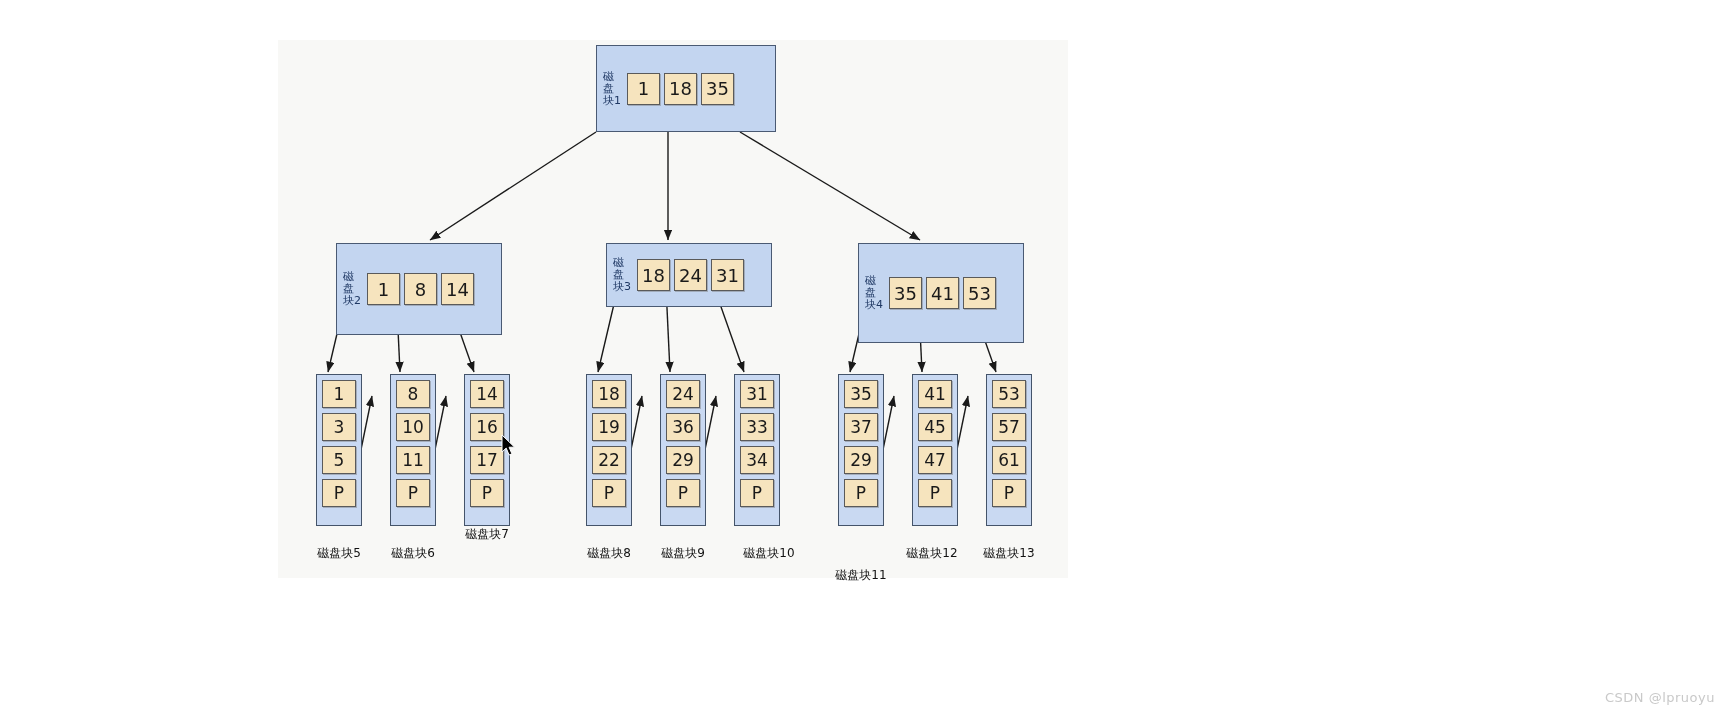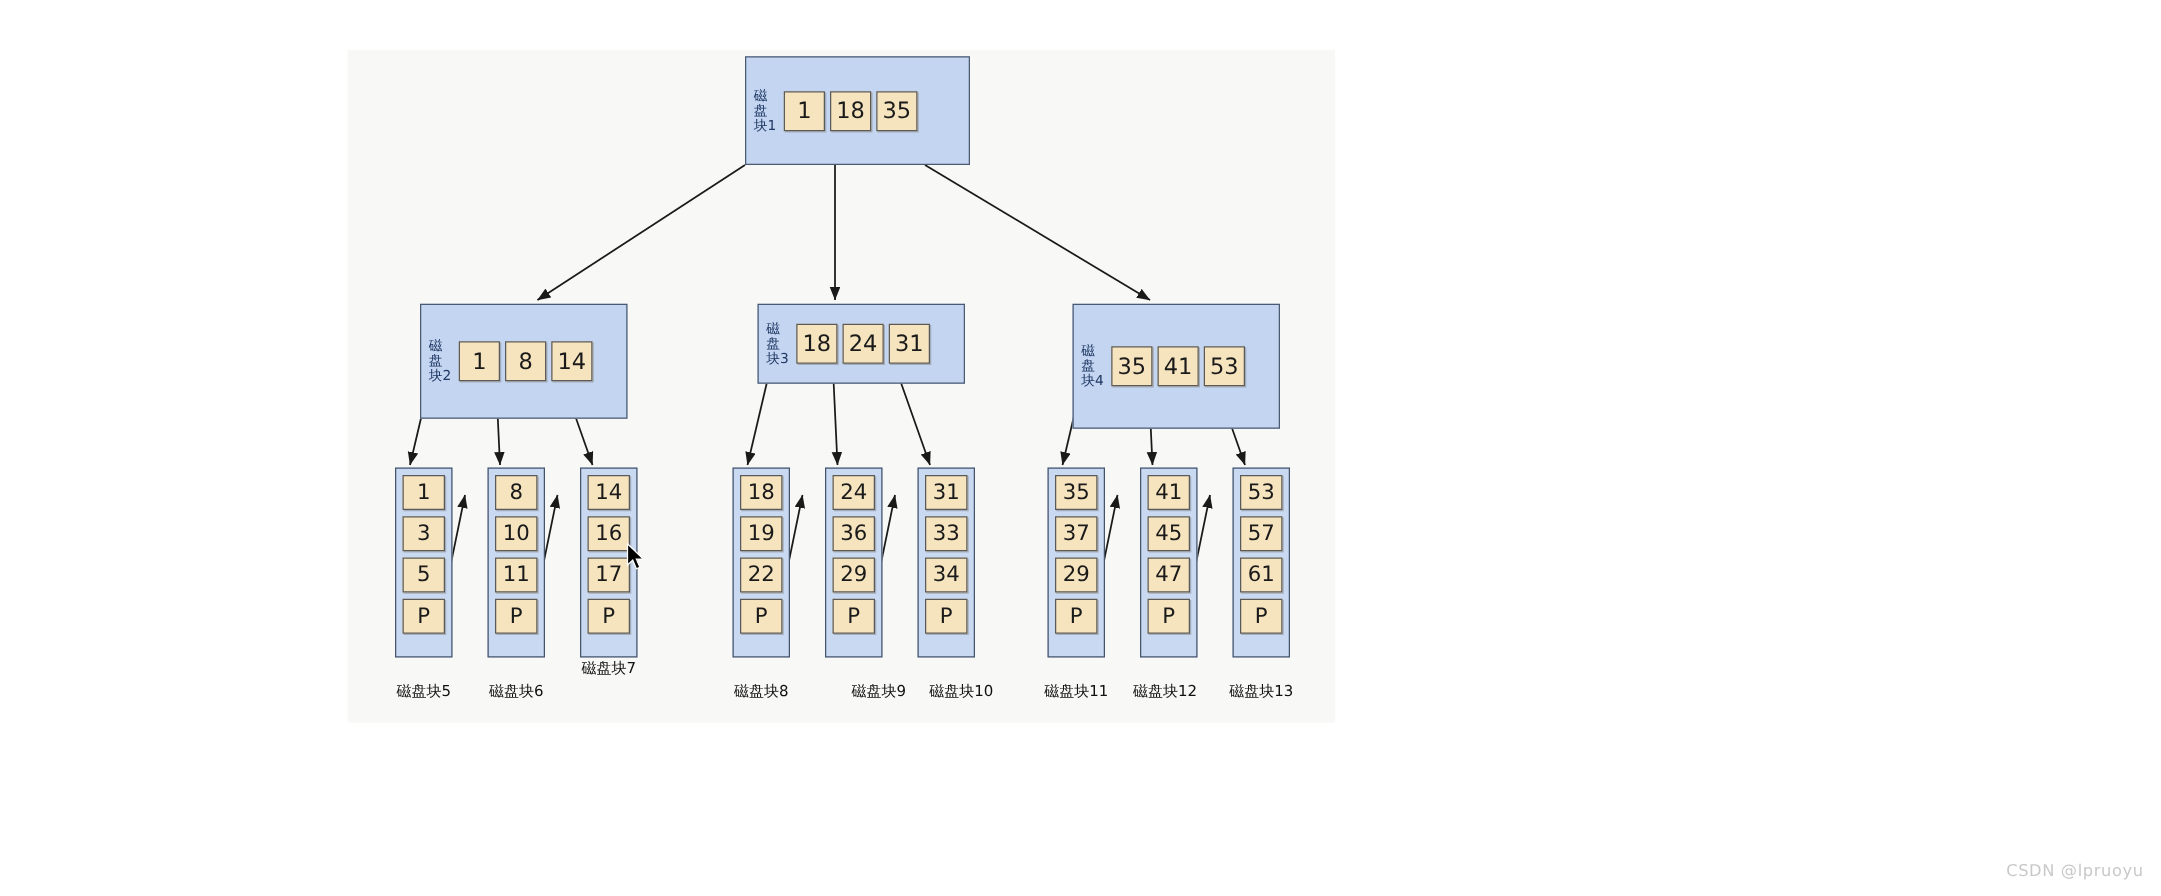--- a/index.html
+++ b/index.html
@@ -193,37 +193,37 @@
     <div class="cell">P</div>
   </div>
   <div class="leaf-label" style="left:278px;top:505px;width:106px;">磁盘块8</div>
 
   <div class="leaf" style="left:382px;top:334px;height:152px;">
     <div class="cell">24</div>
     <div class="cell">36</div>
     <div class="cell">29</div>
     <div class="cell">P</div>
   </div>
-  <div class="leaf-label" style="left:352px;top:505px;width:106px;padding-left:20px;">磁盘块9</div>
+  <div class="leaf-label" style="left:352px;top:505px;width:106px;">磁盘块9</div>
 
   <div class="leaf" style="left:456px;top:334px;height:152px;">
     <div class="cell">31</div>
     <div class="cell">33</div>
     <div class="cell">34</div>
     <div class="cell">P</div>
   </div>
   <div class="leaf-label" style="left:434px;top:505px;width:114px;">磁盘块10</div>
 
   <div class="leaf" style="left:560px;top:334px;height:152px;">
     <div class="cell">35</div>
     <div class="cell">37</div>
     <div class="cell">29</div>
     <div class="cell">P</div>
   </div>
-  <div class="leaf-label" style="left:526px;top:505px;width:114px;">磁盘块11</div>
+  <div class="leaf-label" style="left:526px;top:527px;width:114px;">磁盘块11</div>
 
   <div class="leaf" style="left:634px;top:334px;height:152px;">
     <div class="cell">41</div>
     <div class="cell">45</div>
     <div class="cell">47</div>
     <div class="cell">P</div>
   </div>
   <div class="leaf-label" style="left:597px;top:505px;width:114px;">磁盘块12</div>
 
   <div class="leaf" style="left:708px;top:334px;height:152px;">

